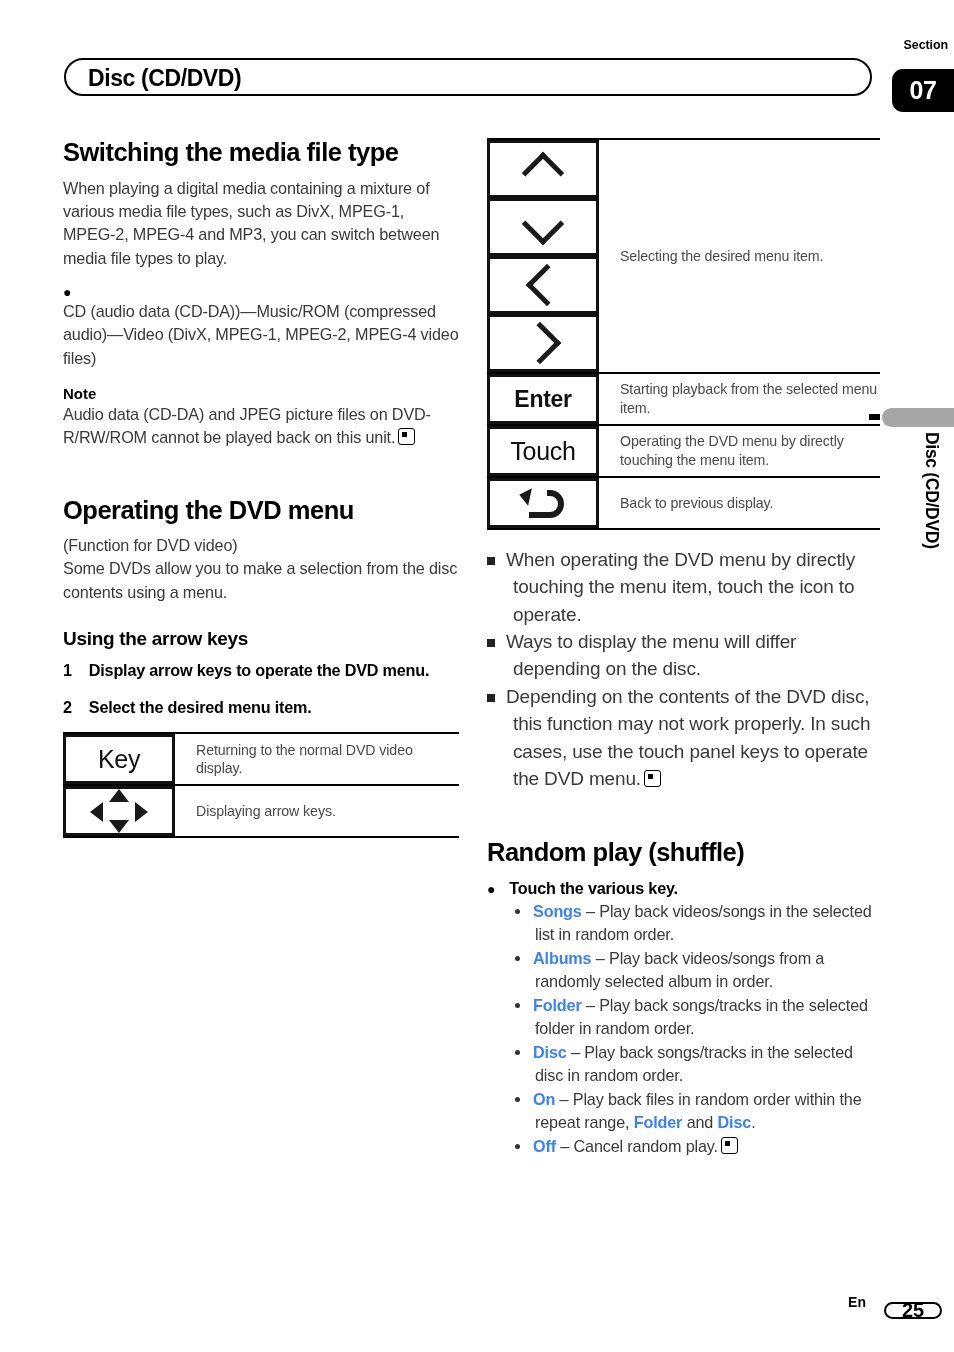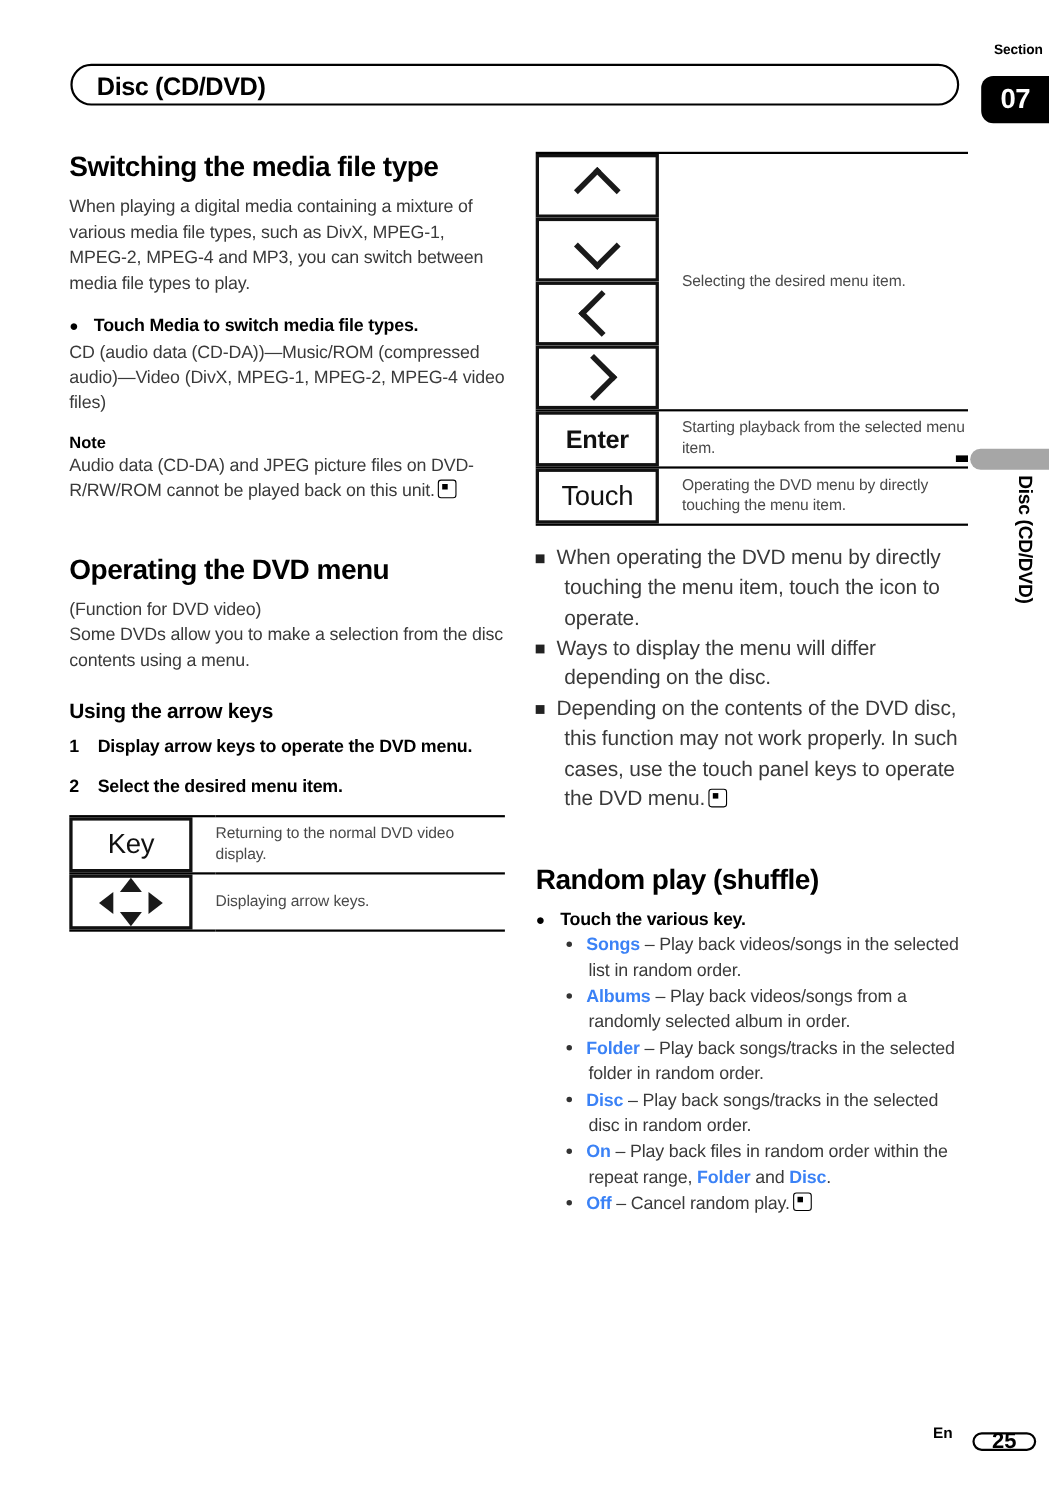--- a/index.html
+++ b/index.html
@@ -194,21 +194,20 @@
 
   <div class="col-left">
 
     <h1 class="sec">Switching the media file type</h1>
     <p class="body">When playing a digital media containing a mixture of various media file types, such as DivX, MPEG-1, MPEG-2, MPEG-4 and MP3, you can switch between media file types to play.</p>
 
     <div class="spacer-sm"></div>
 
     <div class="b-round">
       <span class="dot">●</span>
-      <span>Touch Media to switch media file types.</span>
     </div>
     <p class="body">CD (audio data (CD-DA))—Music/ROM (compressed audio)—Video (DivX, MPEG-1, MPEG-2, MPEG-4 video files)</p>
 
     <div class="spacer-sm"></div>
 
     <h3 class="note-h">Note</h3>
     <p class="body tight"><span>Audio data (CD-DA) and JPEG picture files on DVD-R/RW/ROM cannot be played back on this unit.</span><span class="endmark"></span></p>
 
     <div class="spacer-lg"></div>
 
@@ -285,20 +284,31 @@
         <td class="dcell">Starting playback from the selected menu item.</td>
       </tr>
 
       <tr class="rule-bot">
         <td class="kcell">
           <div class="kbox">Touch</div>
         </td>
         <td class="dcell">Operating the DVD menu by directly touching the menu item.</td>
       </tr>
 
+      <tr class="rule-bot">
+        <td class="kcell">
+          <div class="kbox">
+            <svg width="52" height="38" viewBox="0 0 52 38">
+              <path d="M30 9 H33 A11 11 0 0 1 33 31 H12" fill="none" stroke="#1a1a1a" stroke-width="6" stroke-linecap="butt"></path>
+              <path d="M13 4 L13 22 L2 13 Z" fill="#1a1a1a" transform="rotate(12 13 13)"></path>
+            </svg>
+          </div>
+        </td>
+        <td class="dcell">Back to previous display.</td>
+      </tr>
     </tbody>
       </table>
 
     <div style="height:16px"></div>
 
     <p class="b-sq"><span class="sq"></span><span>When operating the DVD menu by directly touching the menu item, touch the icon to operate.</span></p>
     <p class="b-sq"><span class="sq"></span><span>Ways to display the menu will differ depending on the disc.</span></p>
     <p class="b-sq"><span class="sq"></span><span>Depending on the contents of the DVD disc, this function may not work properly. In such cases, use the touch panel keys to operate the DVD menu.</span><span class="endmark"></span></p>
 
     <div class="spacer-lg"></div>

